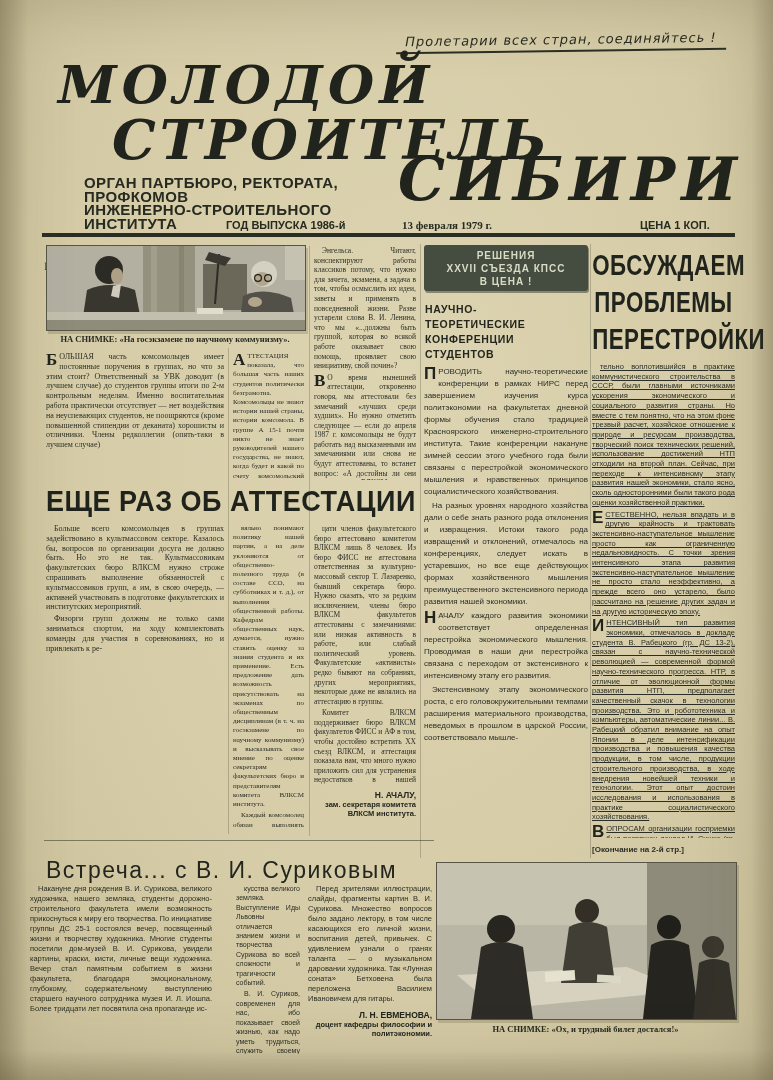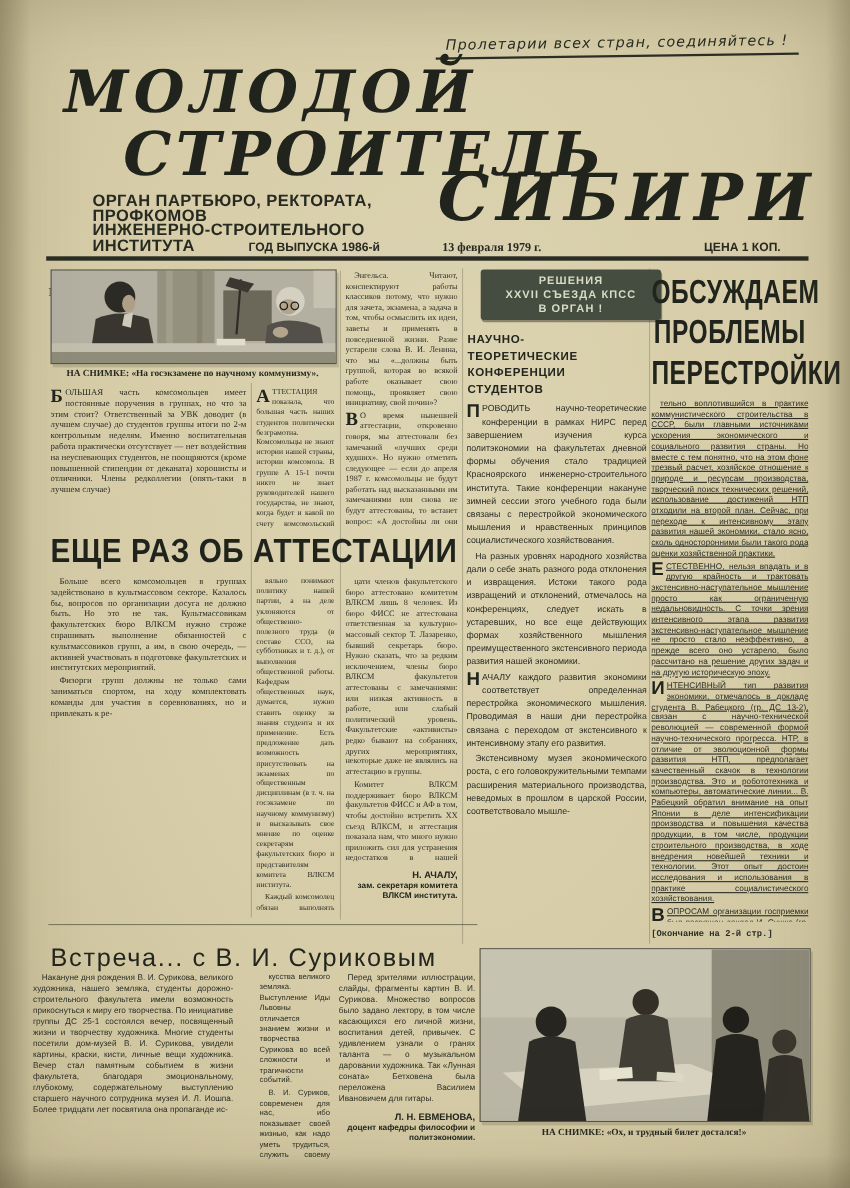--- a/index.html
+++ b/index.html
@@ -51,28 +51,28 @@
     font-weight:bold;font-size:27px;letter-spacing:.5px;color:#1f231b;
     transform:scaleY(1.12);transform-origin:left top;white-space:nowrap;}
   .h-surikov{top:846px;left:46px;width:388px;font-family:"Liberation Sans",sans-serif;
     font-size:23px;letter-spacing:1.5px;color:#23261e;white-space:nowrap;margin-top:11px;}
   .h-persp{top:246px;left:590px;width:147px;text-align:center;font-family:"Liberation Sans",sans-serif;
     font-weight:bold;color:#20241c;transform:scale(.97,1.32);transform-origin:center top;}
   .h-persp div{font-size:23px;line-height:28px;letter-spacing:.5px;}
   .badge{top:245px;left:424px;width:164px;height:46px;background:#454d41;color:#d9dcc5;
     border-radius:3px;box-shadow:1px 2px 0 rgba(40,40,28,.45);
     display:flex;flex-direction:column;justify-content:center;text-align:center;
-    font-family:"Liberation Sans",sans-serif;font-weight:bold;font-size:10px;line-height:13px;letter-spacing:1px;margin-left:13px;}
+    font-family:"Liberation Sans",sans-serif;font-weight:bold;font-size:10px;line-height:13px;letter-spacing:1px;}
   .kicker{top:302px;left:425px;width:164px;font-family:"Liberation Sans",sans-serif;
     font-weight:bold;font-size:10.5px;line-height:15px;letter-spacing:.6px;color:#23261e;}
   
   .sig{text-align:right;font-weight:bold;color:#23261e;}
   .sig .sig-name{font-size:8.5px;font-family:"Liberation Sans",sans-serif;}
   .sig .sig-role{font-size:7.5px;font-family:"Liberation Sans",sans-serif;line-height:9px;}
-  .cont-note{font-weight:bold;font-family:Liberation Mono, monospace;font-size:8px;margin-top:3px;}
+  .cont-note{font-weight:bold;font-family:Liberation Sans, sans-serif;font-size:8px;margin-top:3px;}
 </style>
 </head>
 <body>
 
 <div class="page">
 
   <div class="abs slogan">Пролетарии всех стран, соединяйтесь !</div>
   <div class="abs mast mast1">МОЛОДОЙ</div>
   <div class="abs mast mast2">СТРОИТЕЛЬ</div>
   <div class="abs mast mast3">СИБИРИ</div>
@@ -162,33 +162,33 @@
       <p>Перед зрителями иллюстрации, слайды, фрагменты картин В. И. Сурикова. Множество вопросов было задано лектору, в том числе касающихся его личной жизни, воспитания детей, привычек. С удивлением узнали о гранях таланта — о музыкальном даровании художника. Так «Лунная соната» Бетховена была переложена Василием Ивановичем для гитары.</p>
     </div>
   <div class="abs sig" style="left:300px;top:1010px;width:132px;">
     <div class="sig-name">Л. Н. ЕВМЕНОВА,</div>
     <div class="sig-role">доцент кафедры философии и политэкономии.</div>
   </div>
 
   <div class="abs badge">
       <div>РЕШЕНИЯ</div>
       <div>XXVII СЪЕЗДА КПСС</div>
-      <div>В ОРГАН !</div>
+      <div>В ЦЕНА !</div>
     </div>
   <div class="abs kicker">
       <div>НАУЧНО-</div>
       <div>ТЕОРЕТИЧЕСКИЕ</div>
       <div>КОНФЕРЕНЦИИ</div>
       <div>СТУДЕНТОВ</div>
     </div>
   <div class="abs col sans-wide" style="left:424px;top:366px;width:164px;height:490px;">
       <p class="dc-para"><span class="dc">П</span>РОВОДИТЬ научно-теоретические конференции в рамках НИРС перед завершением изучения курса политэкономии на факультетах дневной формы обучения стало традицией Красноярского инженерно-строительного института. Такие конференции накануне зимней сессии этого учебного года были связаны с перестройкой экономического мышления и нравственных принципов социалистического хозяйствования.</p>
       <p>На разных уровнях народного хозяйства дали о себе знать разного рода отклонения и извращения. Истоки такого рода извращений и отклонений, отмечалось на конференциях, следует искать в устаревших, но все еще действующих формах хозяйственного мышления преимущественного экстенсивного периода развития нашей экономики.</p>
       <p class="dc-para"><span class="dc">Н</span>АЧАЛУ каждого развития экономики соответствует определенная перестройка экономического мышления. Проводимая в наши дни перестройка связана с переходом от экстенсивного к интенсивному этапу его развития.</p>
-      <p>Экстенсивному музея экономического роста, с его головокружительными темпами расширения материального производства, неведомых в прошлом в царской России, соответствовало мышле-</p>
+      <p>Экстенсивному этапу экономического роста, с его головокружительными темпами расширения материального производства, неведомых в прошлом в царской России, соответствовало мышле-</p>
     </div>
 
   <div class="abs h-persp">
       <div>ОБСУЖДАЕМ</div>
       <div>ПРОБЛЕМЫ</div>
       <div>ПЕРЕСТРОЙКИ</div>
     </div>
   <div class="abs col sans-col" style="left:592px;top:362px;width:143px;height:476px;font-size:7.5px;line-height:9.7px;text-decoration:underline;">
       <p>тельно воплотившийся в практике коммунистического строительства в СССР, были главными источниками ускорения экономического и социального развития страны. Но вместе с тем понятно, что на этом фоне трезвый расчет, хозяйское отношение к природе и ресурсам производства, творческий поиск технических решений, использование достижений НТП отходили на второй план. Сейчас, при переходе к интенсивному этапу развития нашей экономики, стало ясно, сколь односторонними были такого рода оценки хозяйственной практики.</p>
       <p class="dc-para"><span class="dc">Е</span>СТЕСТВЕННО, нельзя впадать и в другую крайность и трактовать экстенсивно-наступательное мышление просто как ограниченную недальновидность. С точки зрения интенсивного этапа развития экстенсивно-наступательное мышление не просто стало неэффективно, а прежде всего оно устарело, было рассчитано на решение других задач и на другую историческую эпоху.</p>

